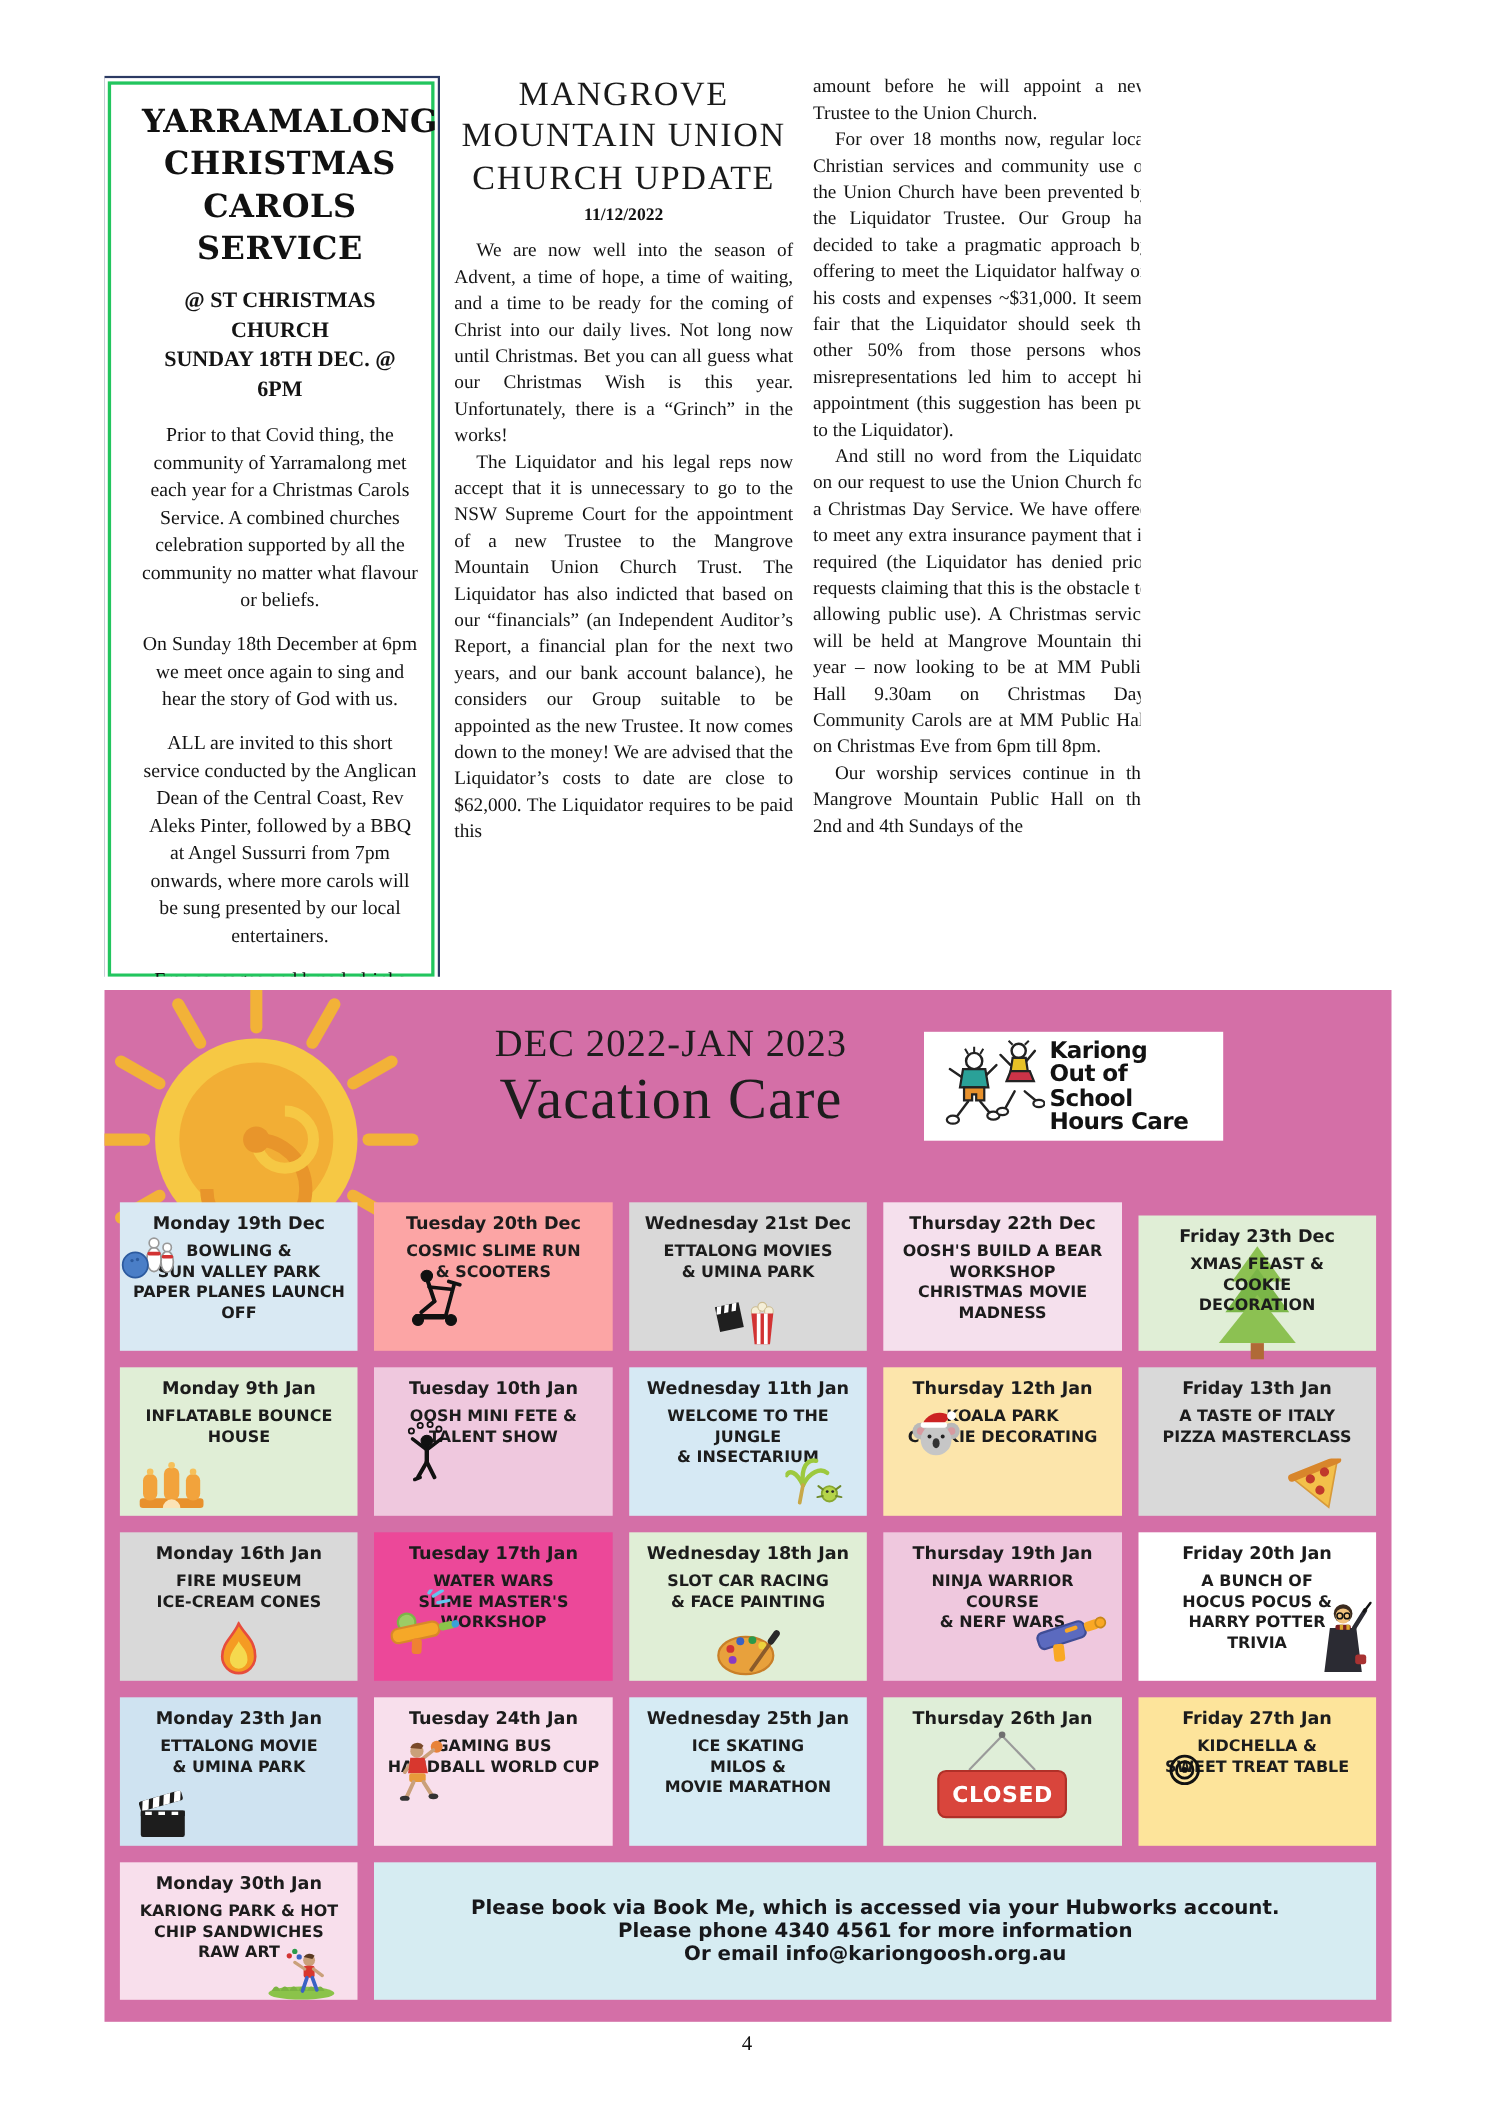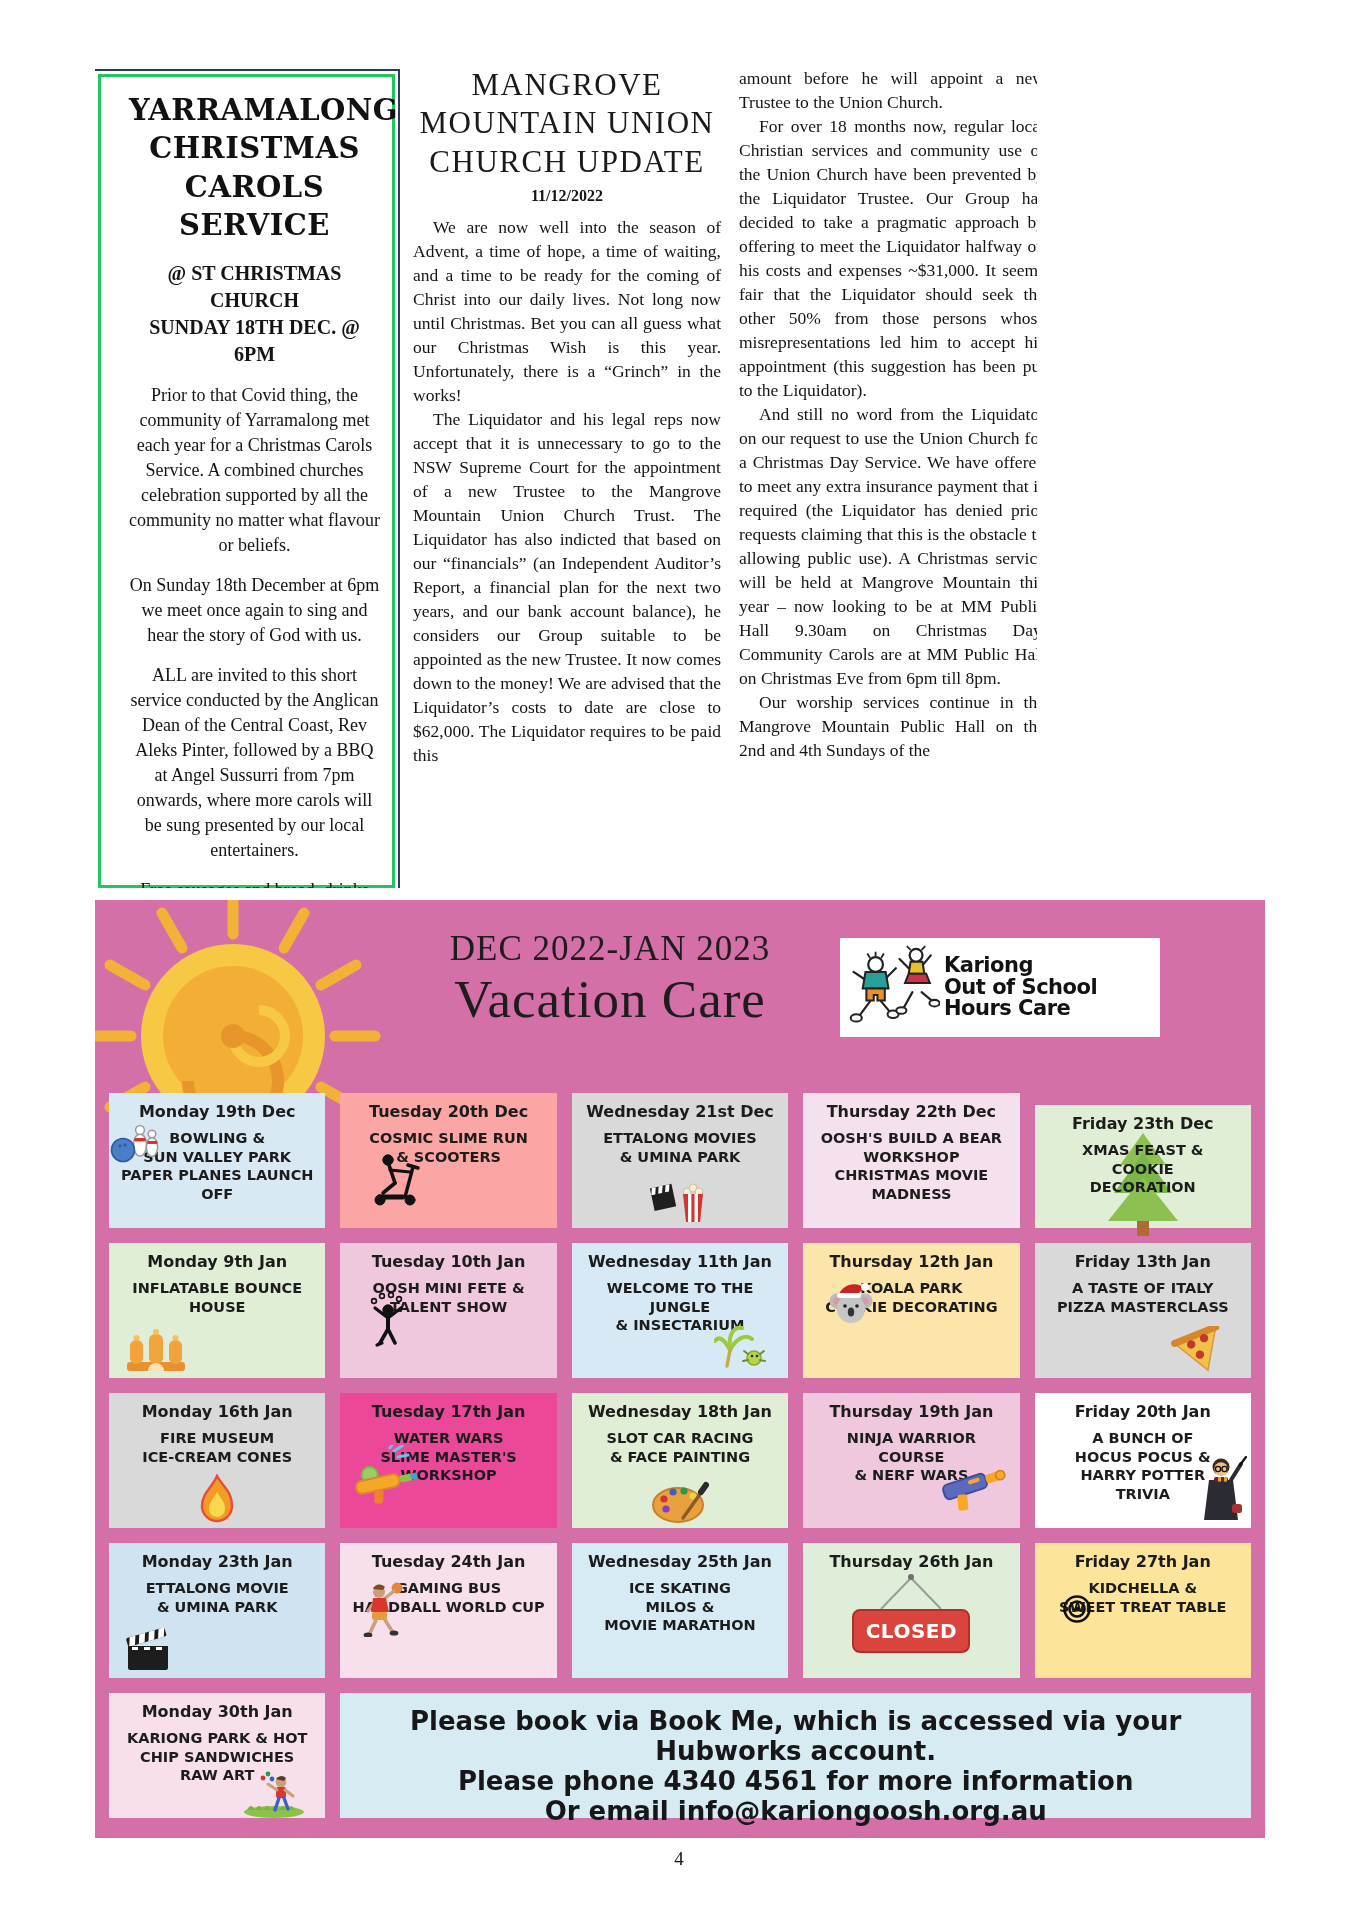--- a/index.html
+++ b/index.html
@@ -47,22 +47,22 @@
   .flyer {
     position:absolute; left:95px; top:900px; width:1170px; height:938px;
     overflow:hidden;
   }
   .banner { position:relative; height:193px; }
   .sun { position:absolute; left:-12px; top:-14px; width:300px; height:300px; }
   .banner-text { position:absolute; left:255px; top:30px; width:520px; text-align:center; color:#1d1d1d; }
   .period { font-size:35px; line-height:1.1; letter-spacing:1px; }
   .vc-title { font-size:53px; line-height:1.15; letter-spacing:1px; }
   .logo-box {
-    position:absolute; left:745px; top:38px; width:320px; height:99px;
-    background:#ffffff; display:flex; align-items:center; gap:4px; padding:4px 8px;
+    position:absolute; left:745px; top:38px; width:272px; height:99px;
+    background:#ffffff; display:flex; align-items:center; gap:4px; padding:4px 18px;
   }
   .logo-kids { width:92px; height:90px; flex:none; }
   .logo-text {
     font-family:"DejaVu Sans", sans-serif; font-weight:800;
     font-size:21px; line-height:1.02; color:#121212; letter-spacing:-.5px;
   }
 
   .grid {
     position:absolute; left:14px; top:193px; width:1142px;
     display:grid; grid-template-columns:repeat(5,1fr);
@@ -76,23 +76,23 @@
   .card .act { position:relative; z-index:1; font-size:14.5px; font-weight:700; line-height:1.28; margin-top:8px; }
   .ic { position:absolute; z-index:2; }
   .ic-bg { position:absolute; z-index:0; }
   .closed-wrap { position:relative; z-index:1; margin-top:2px; display:flex; flex-direction:column; align-items:center; }
   .closed-badge {
     width:118px; padding:8px 0; border-radius:8px; border:2px solid #b03028;
     color:#ffffff; font-size:20px; font-weight:800; letter-spacing:.5px;
   }
   .booking {
     grid-column:2 / span 4;
-    display:flex; flex-direction:column; justify-content:space-between;
+    display:flex; flex-direction:column; justify-content:center;
     padding:13px 10px; text-align:center;
-    font-family:"DejaVu Sans", sans-serif; font-weight:700; font-size:26px; color:#17171a;
+    font-family:"DejaVu Sans", sans-serif; font-weight:700; font-size:18px; color:#17171a;
   }
   .page-num {
     position:absolute; left:0; right:0; top:1848px; text-align:center;
     font-size:19px; color:#111;
   }
 </style>
 </head>
 <body>
 
 <div class="top-section">

